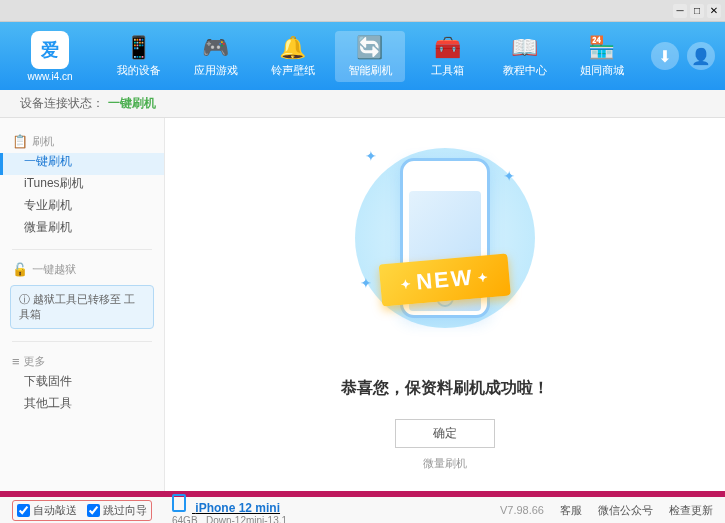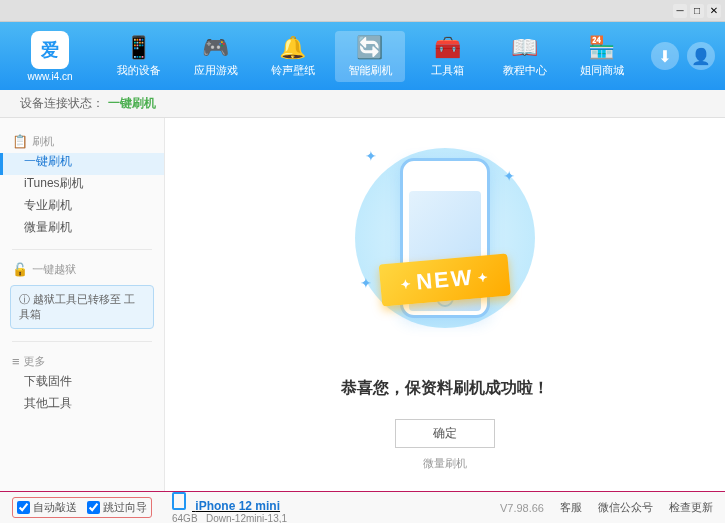--- a/index.html
+++ b/index.html
@@ -238,21 +238,21 @@
       margin-bottom: 8px;
     }
     .goto-daily {
       font-size: 11px; color: #999; cursor: pointer;
     }
 
     
     .bottom-bar {
       height: 32px;
       background: #f8f8f8;
-      border-top: 1px solid #be185d;
+      border-top: 6px solid #be185d;
       display: flex; align-items: center;
       padding: 0 12px;
       justify-content: space-between;
     }
     .bottom-left {
       display: flex; align-items: center; gap: 12px;
     }
     .checkbox-item {
       display: flex; align-items: center; gap: 3px;
       font-size: 11px; color: #555; cursor: pointer;

